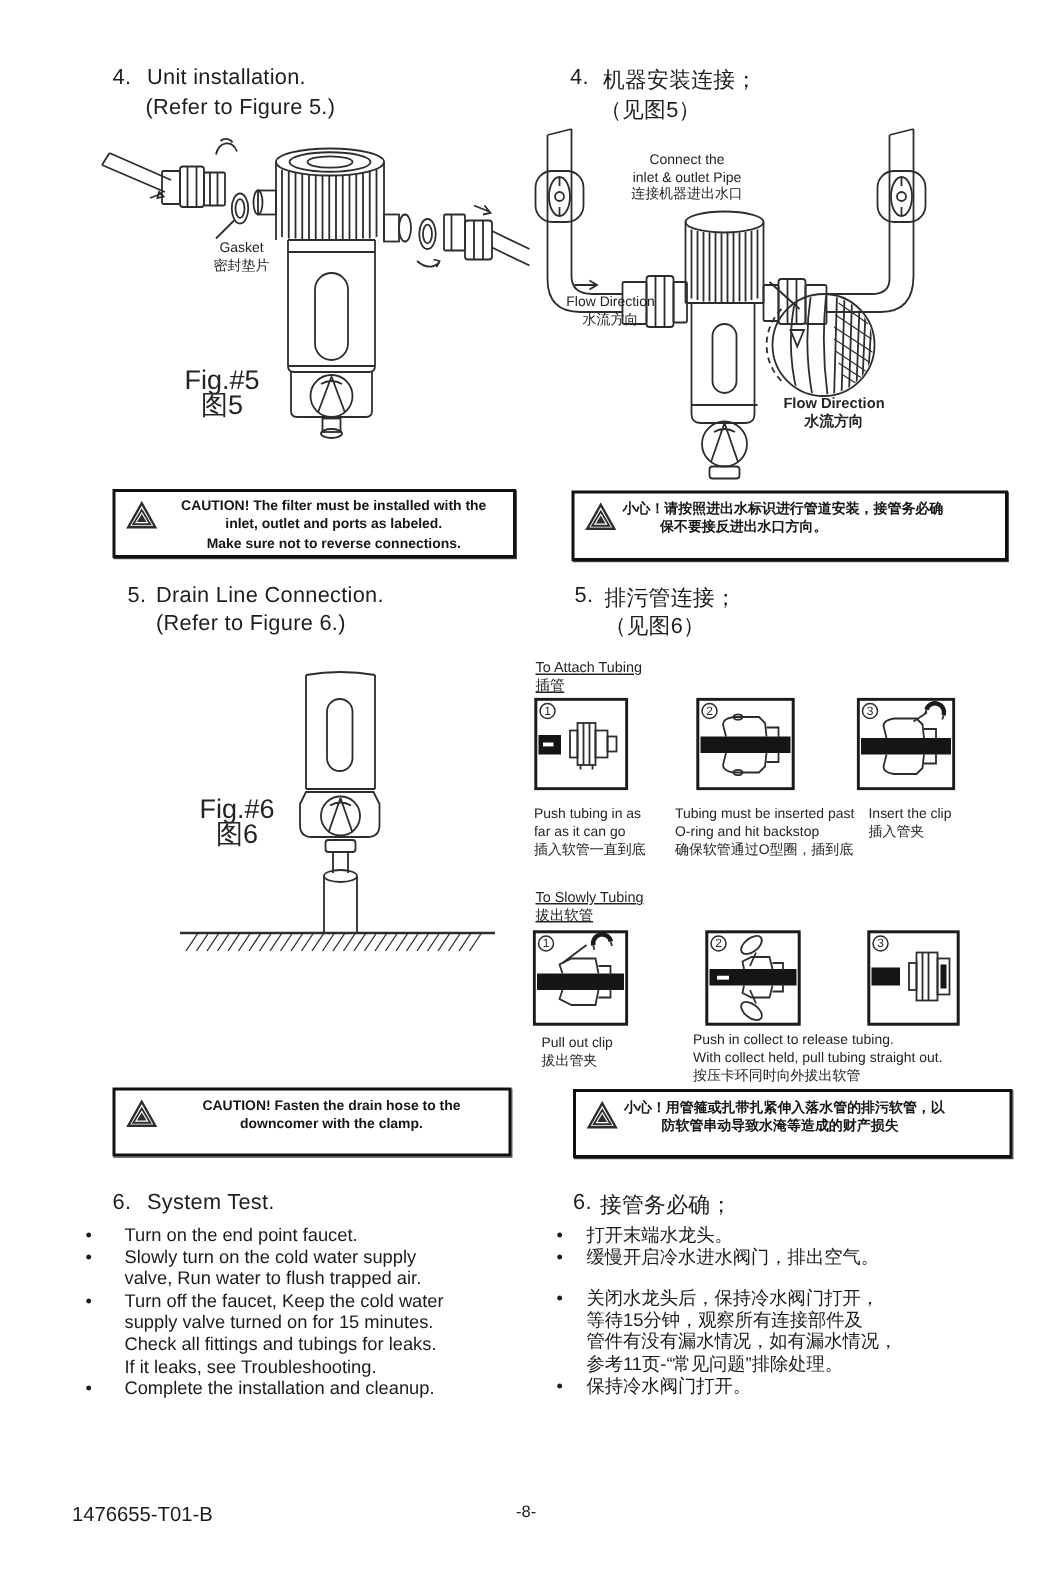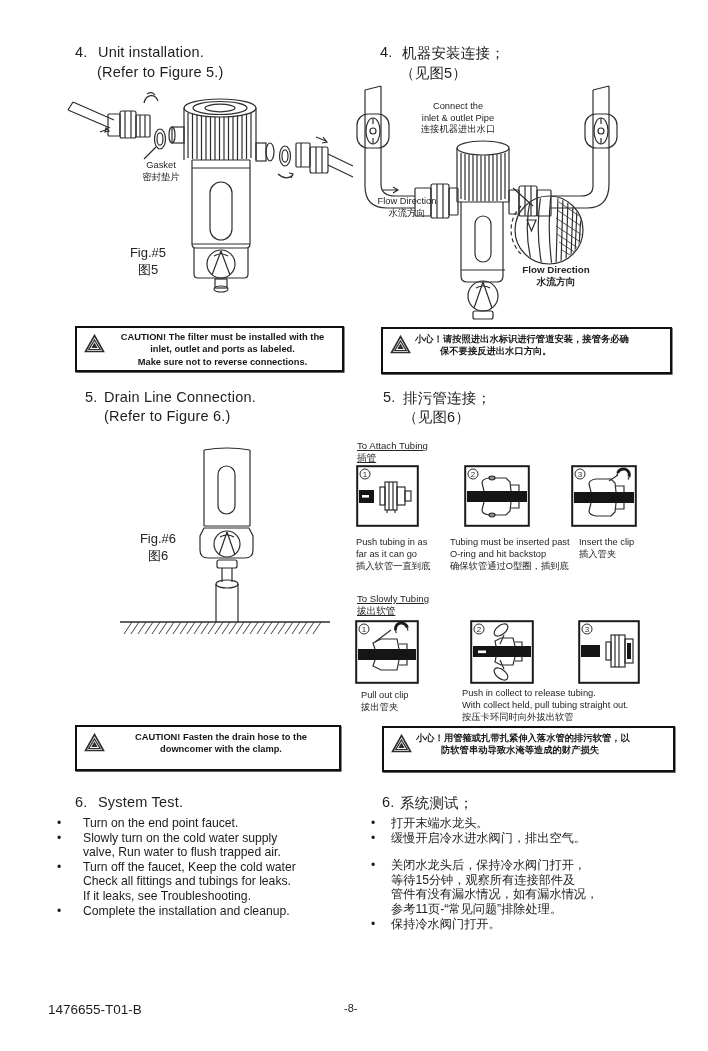--- a/index.html
+++ b/index.html
@@ -6,21 +6,21 @@
   #page{position:relative;width:708px;height:1051px;background:#ffffff;overflow:hidden;
         font-family:"Liberation Sans","DejaVu Sans",sans-serif;color:#1e1e1e;}
   .abs{position:absolute;}
   
   .h{font-size:14.5px;letter-spacing:.2px;white-space:nowrap;display:flex;}
   .h .num{width:23px;flex:none;}
   .hsub{font-size:14.5px;letter-spacing:.2px;white-space:nowrap;}
   
   .lbl{font-size:9.3px;line-height:11.5px;text-align:center;color:#242424;}
   .lbl.bold{font-weight:bold;font-size:9.8px;}
-  .figcap{font-size:13px;line-height:16.5px;text-align:center;color:#242424;}
+  .figcap{font-size:18px;line-height:16.5px;text-align:center;color:#242424;}
   
   .caution{border:2.3px solid #101010;background:#fff;display:flex;align-items:flex-start;
            box-shadow:0.6px 0.8px 0 #3a3a3a;}
   .caution .icn{flex:none;margin:6px 4px 0 7px;}
   .cbody{flex:1;font-size:9.3px;font-weight:bold;line-height:12.4px;color:#161616;}
   .cbody.center{text-align:center;padding-right:6px;}
   .cbody .ind{padding-left:25px;}
   
   .blist{font-size:12.2px;line-height:14.6px;color:#1c1c1c;}
   .brow{display:flex;}
@@ -390,21 +390,21 @@
       <div>downcomer with the clamp.</div>
     </div>
   </div>
 
   <div class="abs h" style="left:75px;top:794px;">
     <span class="num">6.</span>
     <span>System Test.</span>
   </div>
   <div class="abs h" style="left:382px;top:794px;">
     <span class="num" style="width:18px;">6.</span>
-    <span>系统测试；</span>
+    <span>接管务必确；</span>
   </div>
 
   <div class="abs blist en" style="left:57px;top:816px;width:300px;">
     <div class="brow">
         <span class="bud">•</span>
         <span>Turn on the end point faucet.</span>
       </div>
     <div class="brow">
         <span class="bud">•</span>
         <span>Slowly turn on the cold water supply</span>
@@ -412,20 +412,21 @@
     <div class="brow">
         <span class="bud"></span>
         <span>valve, Run water to flush trapped air.</span>
       </div>
     <div class="brow">
         <span class="bud">•</span>
         <span>Turn off the faucet, Keep the cold water</span>
       </div>
     <div class="brow">
         <span class="bud"></span>
+        <span>supply valve turned on for 15 minutes.</span>
       </div>
     <div class="brow">
         <span class="bud"></span>
         <span>Check all fittings and tubings for leaks.</span>
       </div>
     <div class="brow">
         <span class="bud"></span>
         <span>If it leaks, see Troubleshooting.</span>
       </div>
     <div class="brow">

